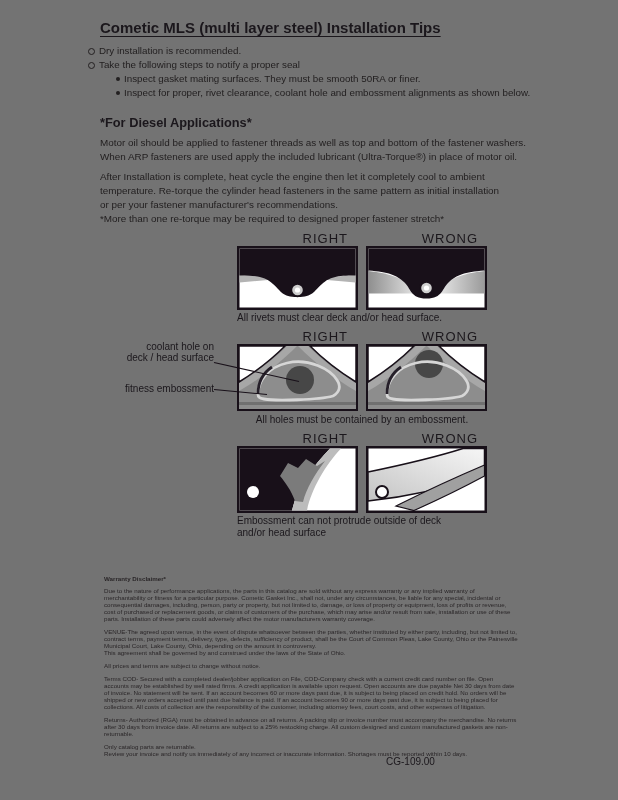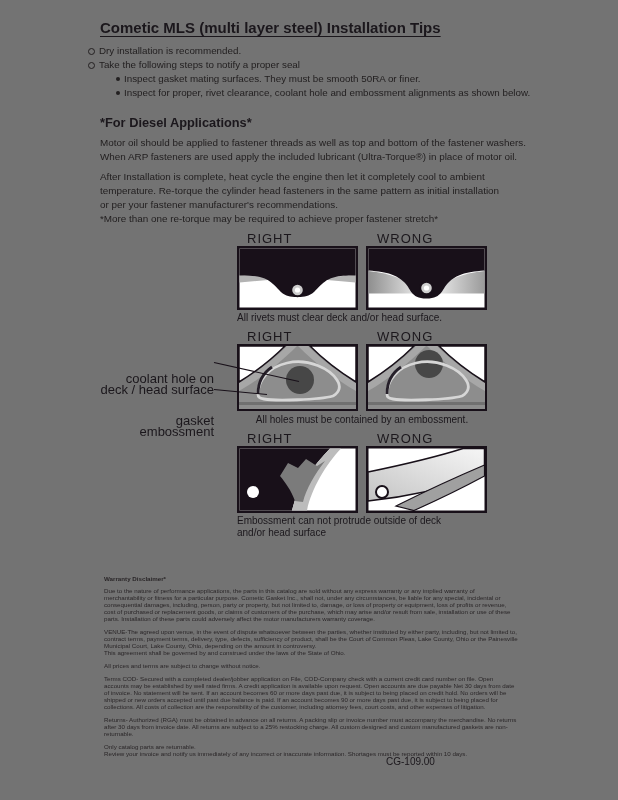--- a/index.html
+++ b/index.html
@@ -13,23 +13,23 @@
     text-decoration:underline;text-underline-offset:3px;white-space:nowrap;color:#1b171c;
   }
   .tips{left:88px;top:45px;}
   .tip-row{display:flex;align-items:flex-start;height:14px;font-size:9.8px;white-space:nowrap;}
   .tip-row .marker{width:5px;height:5px;border:1px solid #232021;border-radius:50%;margin:3px 4px 0 0;flex:none;}
   .tip-row.sub{margin-left:28px;}
   .tip-row.sub .marker{background:#232021;width:4px;height:4px;border:none;margin-top:4px;}
   .h2{left:100px;top:115px;font-size:12.8px;font-weight:bold;color:#1b171c;text-align:right;}
   .para{left:100px;font-size:9.9px;line-height:14px;}
   .para .ln{white-space:nowrap;}
-  .dlabel{font-size:13px;letter-spacing:1px;text-align:left;width:101px;color:#1b171c;}
+  .dlabel{font-size:13px;letter-spacing:1px;text-align:right;width:101px;color:#1b171c;}
   .caption{font-size:10px;color:#1b171c;}
-  .ann{left:100px;width:114px;text-align:right;font-size:13px;line-height:11px;color:#1b171c;margin-top:32px;}
+  .ann{left:100px;width:114px;text-align:right;font-size:10px;line-height:11px;color:#1b171c;}
   .legal{left:104px;top:575px;width:414px;font-size:6.2px;line-height:7px;color:#2a2628;}
   .legal p{margin:0 0 6px 0;}
   .legal p.tight{margin-bottom:0;}
   .legal .lh{font-weight:bold;margin-bottom:5px;}
   .code{left:386px;top:756px;font-size:10px;color:#1b171c;}
   svg{display:block;}
 </style>
 </head>
 <body>
 
@@ -59,21 +59,21 @@
   <div class="abs h2">*For Diesel Applications*</div>
   <div class="abs para" style="top:170px;">
     <div class="ln">After Installation is complete, heat cycle the engine then let it completely cool to ambient</div>
     <div class="ln">temperature. Re-torque the cylinder head fasteners in the same pattern as initial installation</div>
     <div class="ln">or per your fastener manufacturer's recommendations.</div>
   </div>
   <div class="abs para" style="top:136px;">
     <div class="ln">Motor oil should be applied to fastener threads as well as top and bottom of the fastener washers.</div>
     <div class="ln">When ARP fasteners are used apply the included lubricant (Ultra-Torque®) in place of motor oil.</div>
   </div>
-  <div class="abs para" style="top:212px;">*More than one re-torque may be required to achieve proper fastener stretch*</div>
+  <div class="abs para" style="top:212px;">*More than one re-torque may be required to designed proper fastener stretch*</div>
 
   <div class="abs dlabel" style="left:247px;top:231px;">RIGHT</div>
   <div class="abs dlabel" style="left:377px;top:231px;">WRONG</div>
 
   <svg class="abs" style="left:237px;top:246px;" width="121" height="64" viewBox="0 0 121 64">
     <rect x="1.25" y="1.25" width="118.5" height="61.5" fill="#ffffff" stroke="#181019" stroke-width="2.5"></rect>
     <polygon points="2.5,29 48,32.5 2.5,36.5" fill="#b3b3b3"></polygon>
     <polygon points="118.5,29 73,32.5 118.5,36.5" fill="#b3b3b3"></polygon>
     <path d="M2.5,2.5 H118.5 V29.5 C99,29.5 93,31 85,38 C77,45 76,51 60.5,51 C45,51 44,45 36,38 C28,31 22,29.5 2.5,29.5 Z" fill="#181019"></path>
     <circle cx="60.5" cy="44" r="6.3" fill="#cccccc" stroke="#181019" stroke-width="2"></circle>
@@ -99,21 +99,21 @@
   </svg>
   <div class="abs caption" style="left:237px;top:312px;white-space:nowrap;">All rivets must clear deck and/or head surface.</div>
 
   <div class="abs dlabel" style="left:247px;top:329px;">RIGHT</div>
   <div class="abs dlabel" style="left:377px;top:329px;">WRONG</div>
 
   <div class="abs ann" style="top:341px;">
     <div>coolant hole on</div>
     <div>deck / head surface</div>
   </div>
-  <div class="abs ann" style="top:383px;">gasket embossment</div>
+  <div class="abs ann" style="top:383px;">fitness embossment</div>
 
   <svg class="abs" style="left:237px;top:344px;" width="121" height="67" viewBox="0 0 121 67">
     <rect x="1" y="1" width="119" height="65" fill="#8d8d8d" stroke="#181019" stroke-width="2"></rect>
     <path d="M50,2 C34,18 15,31 2,39 L2,47 C20,37 42,20 60,2 Z" fill="#a7a7a7"></path>
     <path d="M71,2 C87,18 106,31 119,39 L119,47 C101,37 79,20 61,2 Z" fill="#a7a7a7"></path>
     <path d="M2,2 L48,2 C33,17 15,30 2,38 Z" fill="#ffffff" stroke="#181019" stroke-width="1.5"></path>
     <path d="M119,2 L73,2 C88,17 106,30 119,38 Z" fill="#ffffff" stroke="#181019" stroke-width="1.5"></path>
     <rect x="2" y="58" width="117" height="3" fill="#707070"></rect>
     <circle cx="63" cy="36" r="14" fill="#474747"></circle>
     <path d="M21,50 C21,36 32,23 50,19 C72,14 93,25 100,36 C104,42 103,48 96,52 C82,56 38,57 27,55 C22,54 21,53 21,50 Z" fill="none" stroke="#d6d6d6" stroke-width="2.8"></path>

